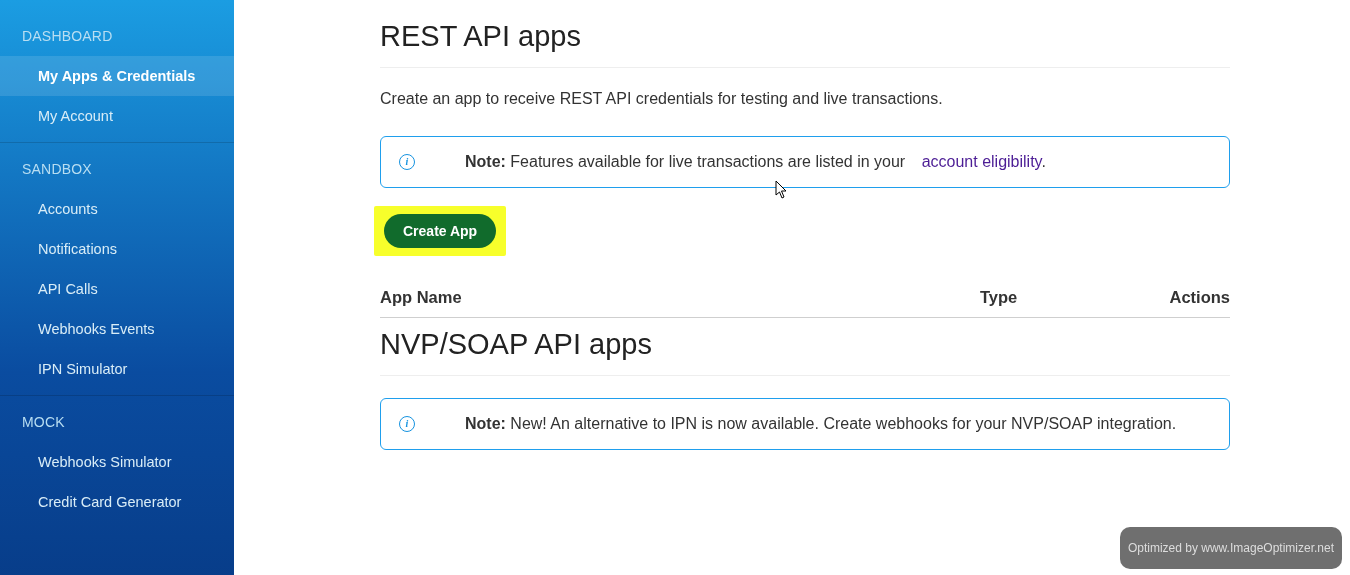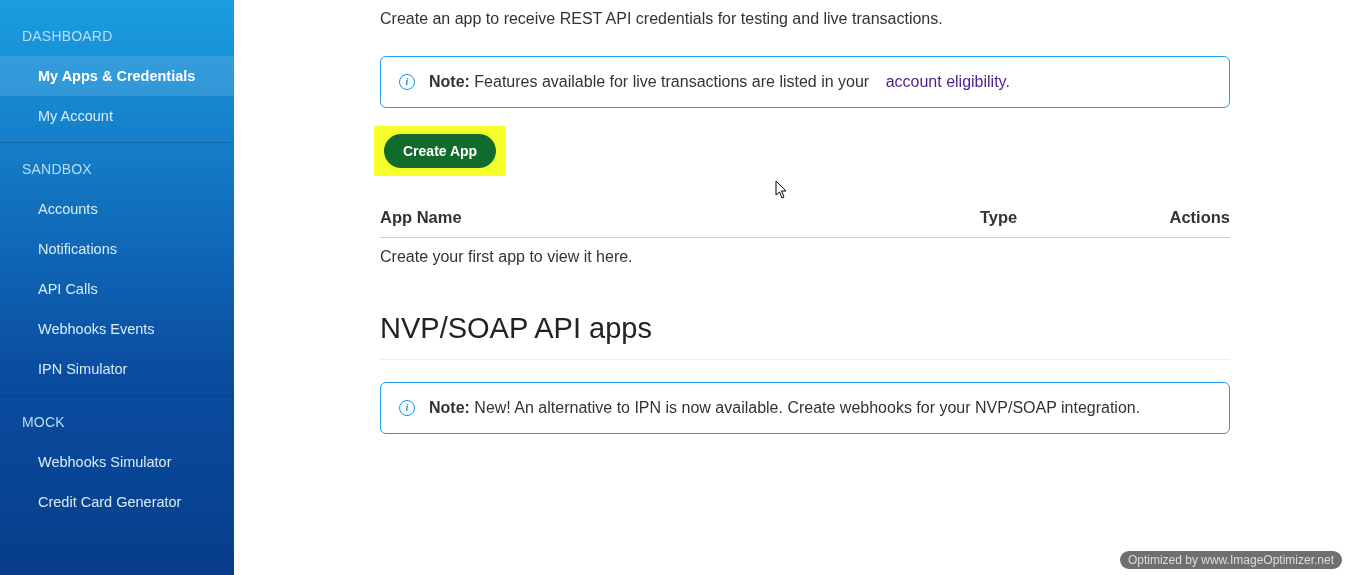--- a/index.html
+++ b/index.html
@@ -21,36 +21,36 @@
 .sidebar-scroll::-webkit-scrollbar-button { background:#efefef; height:16px; display:block; border:1px solid #ddd;}
 
 
 .main { flex: 1; padding: 10px 120px 0 130px; overflow: hidden; position: relative; }
 h2.page-h { font-size: 29px; font-weight: 400; color: #222; padding: 10px 0 14px 0; border-bottom: 1px solid #eee; margin-bottom: 22px; }
 .intro { font-size: 16px; color: #333; margin-bottom: 28px; }
 
 .note-box { border: 1px solid #1f9fed; border-radius: 6px; padding: 16px 18px; display: flex; align-items: center; gap: 14px; font-size: 16px; }
 .info-ic { width: 16px; height: 16px; border: 1.5px solid #1693e0; border-radius: 50%; position: relative; flex-shrink: 0; }
 .info-ic::after { content: "i"; font-family: Georgia, serif; font-style: italic; font-weight: 700; font-size: 10px; color: #1693e0; position: absolute; left: 50%; top: 50%; transform: translate(-50%, -52%); }
-.note-box .bold { font-weight: 700; }
+.note-box .bold { font-weight: 700; margin-left: 36px; }
 .note-box a { color: #4c1d95; text-decoration: none; margin-left: 12px; }
 
 .btn-wrap { display:inline-block; background: #f7ff2b; padding: 8px 10px; margin: 18px 16px 20px -6px; border-radius: 2px; }
 .create-btn { background: #116b2c; color: #fff; border: none; border-radius: 20px; padding: 9px 19px; font-size: 14px; font-weight: 600; cursor: pointer; }
 
 .tbl-head { display: flex; font-weight: 700; font-size: 16.5px; padding: 12px 0 10px; border-bottom: 1px solid #cfcfcf; }
 .col-name { flex: 1; }
 .col-type { width: 160px; }
 .col-act { width: 90px; text-align: right; }
 .empty-row { padding: 10px 0 36px; font-size: 16px; color: #333; }
 
 .cursor-arrow { position: absolute; left: 525px; top: 180px; width: 14px; height: 20px; pointer-events:none; }
 .cursor-arrow svg { width:14px; height:20px; }
 
-.watermark { position: absolute; right: 8px; bottom: 6px; background: rgba(70,70,70,.78); color: #ddd; font-size: 12px; padding: 2px 8px; border-radius: 10px; }
+.watermark { position: absolute; right: 8px; bottom: 6px; background: rgba(70,70,70,.78); color: #ddd; font-size: 12px; padding: 14px 8px; border-radius: 10px; }
 </style>
 </head>
 <body>
 
 <div class="layout">
   <div class="sidebar-wrap">
     <div class="sidebar-scroll">
       <div class="sidebar-inner">
         <div class="section-header">DASHBOARD</div>
         <div class="nav-item active">My Apps &amp; Credentials</div>
@@ -67,39 +67,39 @@
 
         <div class="section-header">MOCK</div>
         <div class="nav-item">Webhooks Simulator</div>
         <div class="nav-item">Credit Card Generator</div>
       </div>
     </div>
   </div>
 
   <div class="main">
 
+    <h2 class="page-h">REST API apps</h2>
     <p class="intro">Create an app to receive REST API credentials for testing and live transactions.</p>
 
     <div class="note-box">
       <span class="info-ic"></span>
       <span>
         <span class="bold">Note:</span><span> Features available for live transactions are listed in your </span><a href="#">account eligibility</a><span>.</span>
       </span>
     </div>
 
     <div class="btn-wrap">
       <button class="create-btn">Create App</button>
     </div>
 
     <div class="tbl-head">
       <div class="col-name">App Name</div>
       <div class="col-type">Type</div>
       <div class="col-act">Actions</div>
     </div>
-    <div class="empty-row">Create your first app to view it here.</div>
 
     <h2 class="page-h">NVP/SOAP API apps</h2>
 
     <div class="note-box">
       <span class="info-ic"></span>
       <span>
         <span class="bold">Note:</span><span> New! An alternative to IPN is now available. Create webhooks for your NVP/SOAP integration.</span>
       </span>
     </div>
 

